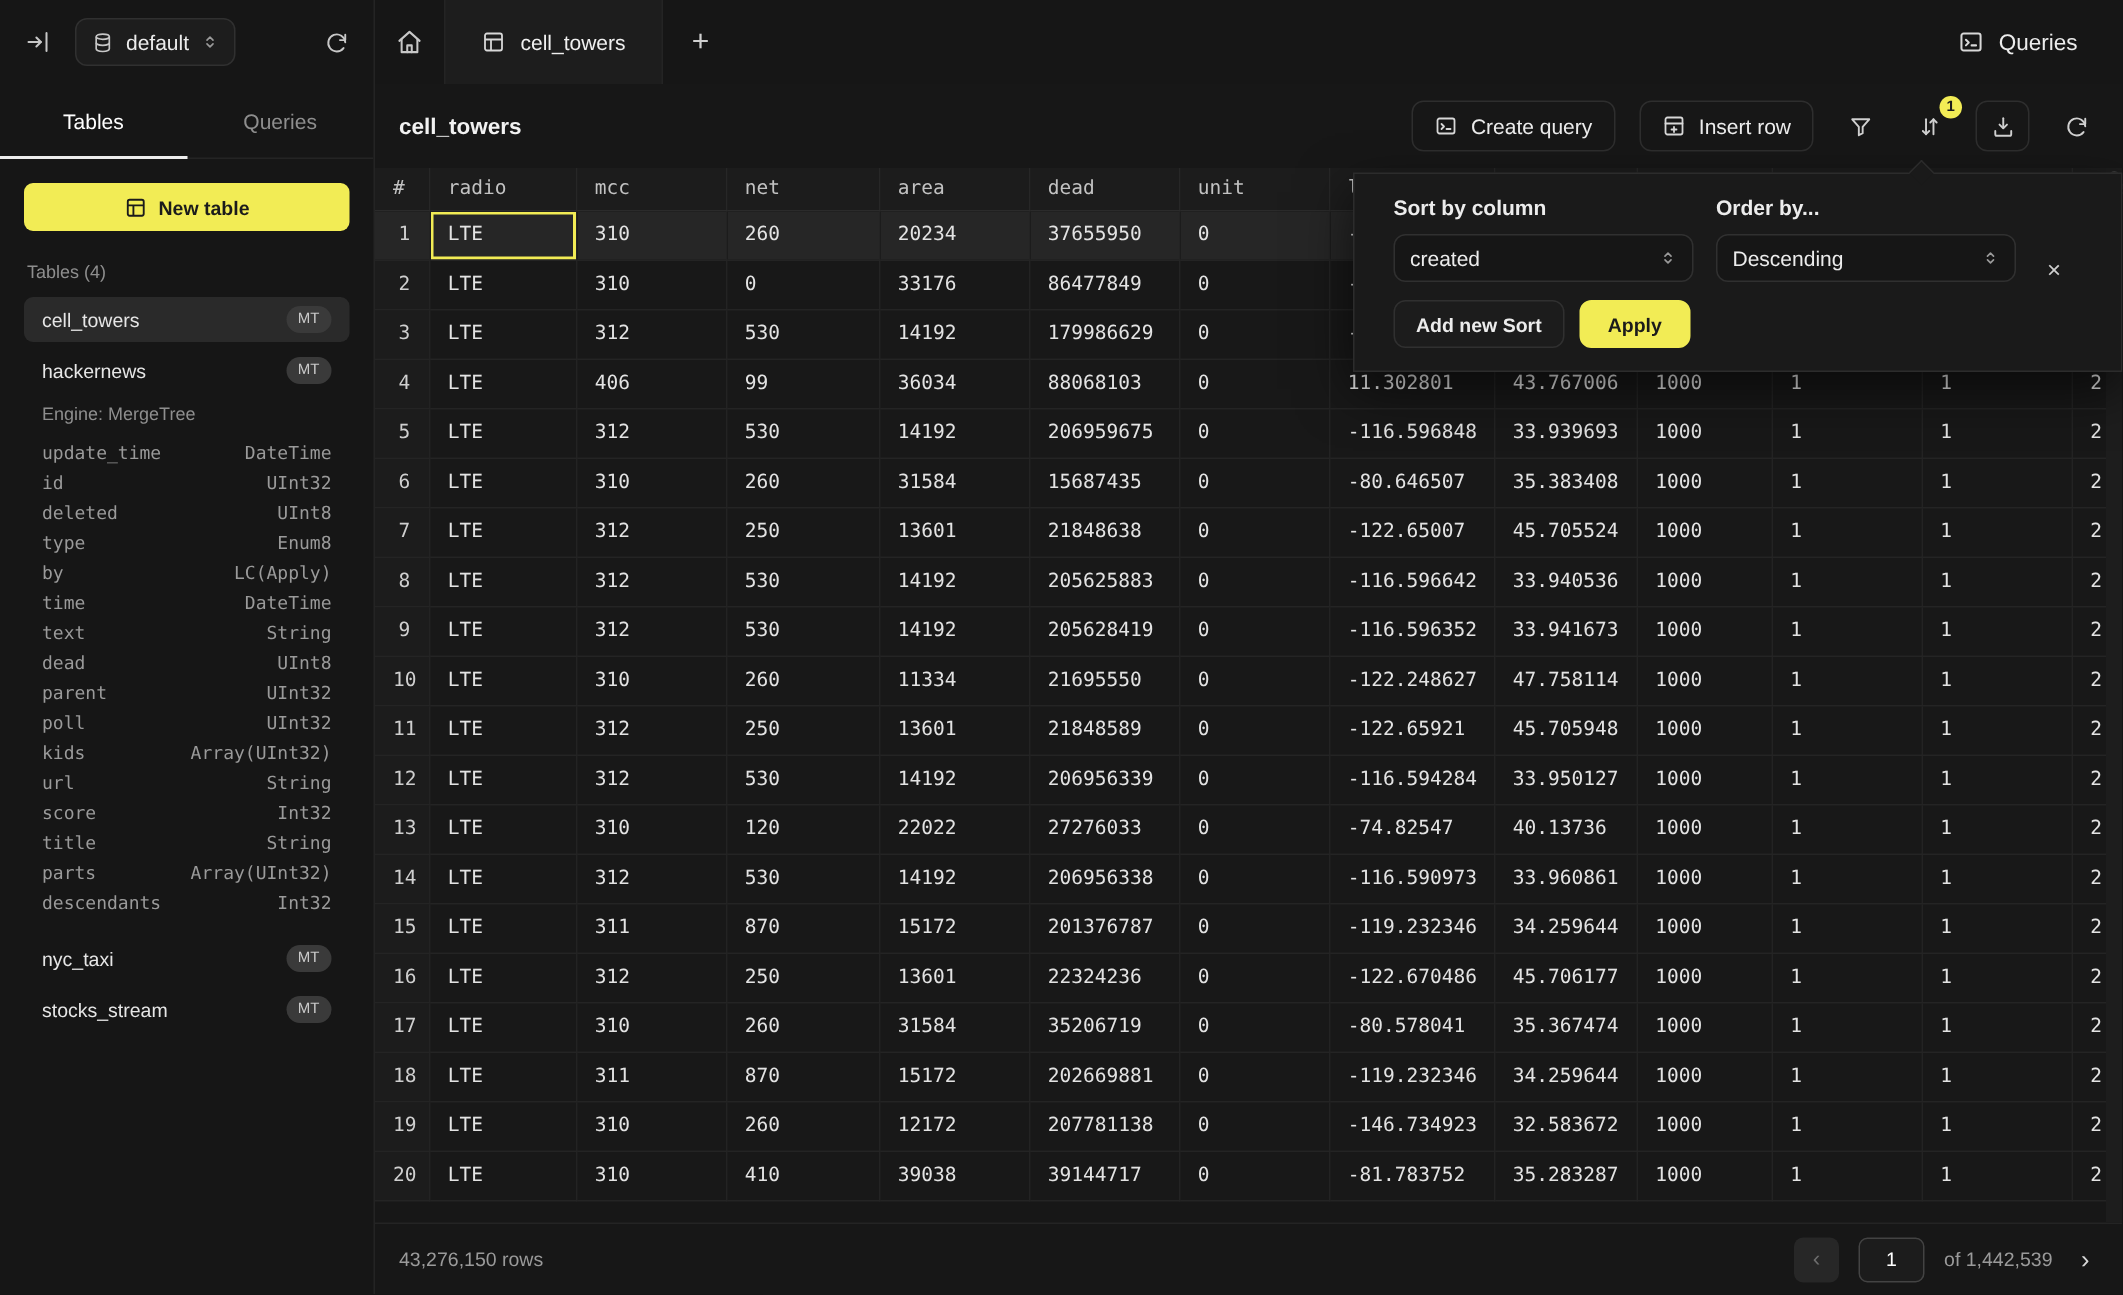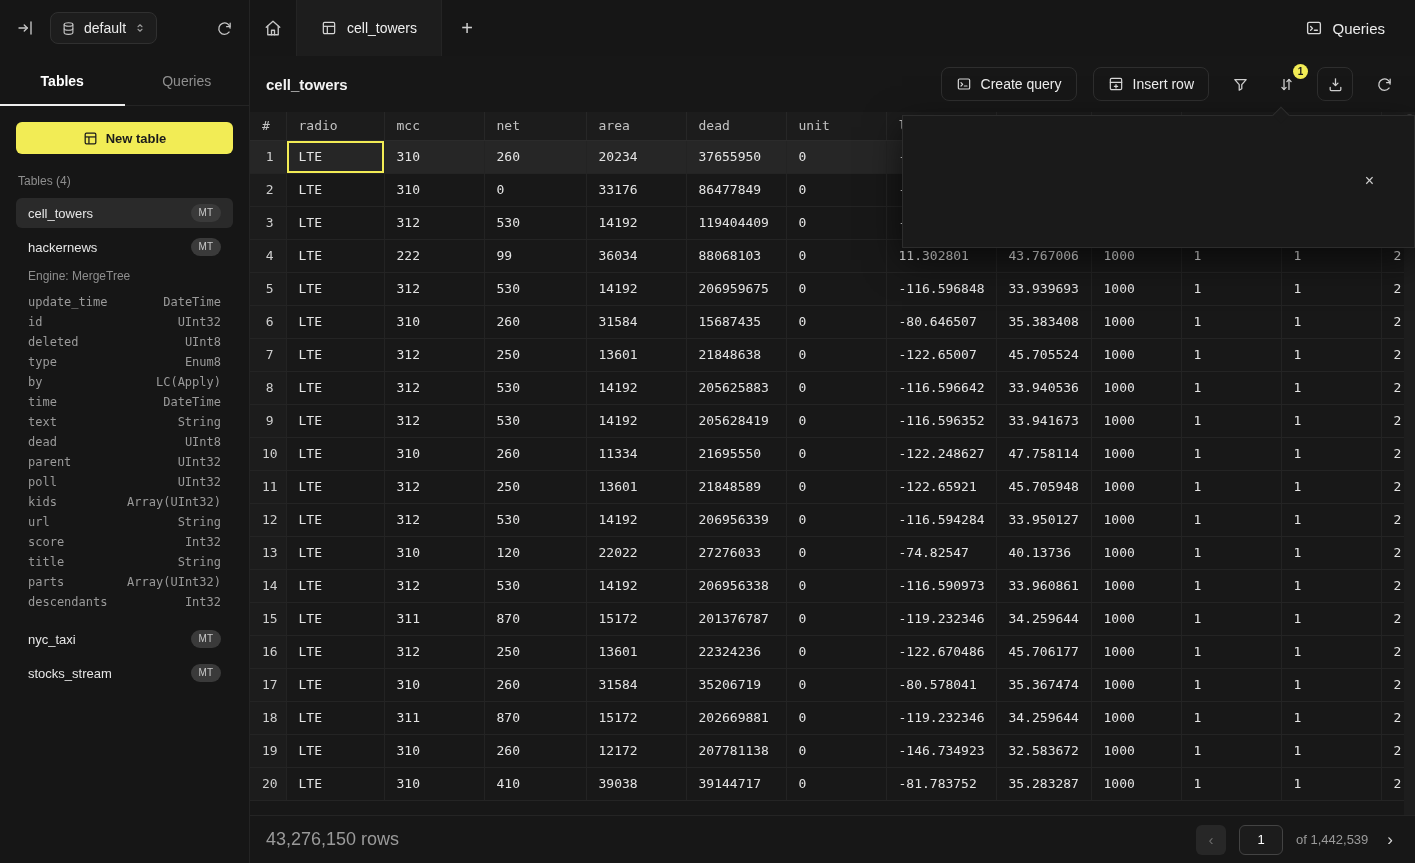--- a/index.html
+++ b/index.html
@@ -25,21 +25,21 @@
     font-size:15px; cursor:pointer; }
 
   
   .body { flex:1; display:flex; overflow:hidden; }
 
   
   .sidebar { flex:0 0 250px; width:250px; border-right:1px solid #242424; display:flex; flex-direction:column; overflow:hidden; background:#161616; }
   .side-tabs { display:flex; height:50px; flex:0 0 50px; border-bottom:1px solid #242424; }
   .side-tab { flex:1; display:flex; align-items:center; justify-content:center; font-size:14px; color:#8e8e8e;
     position:relative; cursor:pointer; background:none; border:none; }
-  .side-tab.active { color:#ffffff; font-weight:700; }
+  .side-tab.active { color:#ffffff; font-weight:400; }
   .side-tab.active::after { content:""; position:absolute; bottom:-1px; left:0; right:0; height:2px; background:#ededed; }
   .side-body { flex:1; padding:16px; overflow:hidden; }
   .new-table-btn { width:100%; height:32px; background:#f2ec55; color:#1b1b1b; border:none; border-radius:6px;
     font-size:13px; font-weight:700; display:flex; align-items:center; justify-content:center; gap:8px; cursor:pointer; }
   .search-box { margin-top:14px; height:32px; border:1px solid #2c2c2c; border-radius:8px; display:flex;
     align-items:center; gap:8px; padding:0 10px; }
   .search-box input { flex:1; background:none; border:none; outline:none; color:#cfcfcf; font-size:13px; }
   .search-box input::placeholder { color:#8a8a8a; }
   .section-label { margin:20px 2px 10px; font-size:12px; color:#8e8e8e; }
   .side-item { height:30px; display:flex; align-items:center; justify-content:space-between; padding:0 12px;
@@ -74,21 +74,21 @@
     border-bottom:1px solid #242424; white-space:nowrap; overflow:hidden; cursor:default; }
   td.idx { background:#1c1c1c; text-align:right; color:#cfcfcf; }
   tr.selected-row td, tr.selected-row td.idx { background:#262626; }
   td.selected-cell { box-shadow: inset 0 0 0 2px #f2ec55; }
   .vscroll { position:absolute; top:0; right:0; bottom:0; width:11px; background:#1d1d1d; }
   .vscroll-thumb { position:absolute; top:2px; left:2px; width:7px; height:110px; background:#3b3b3b; border-radius:4px; }
 
   
   .statusbar { height:48px; flex:0 0 48px; border-top:1px solid #242424; display:flex; align-items:center;
     padding:0 16px; }
-  .rows-count { font-size:18px; color:#9a9a9a; }
+  .rows-count { font-size:13px; color:#9a9a9a; }
   .pager { margin-left:auto; display:flex; align-items:center; gap:13px; }
   .pager-prev { width:30px; height:30px; background:#272727; border:none; border-radius:6px; color:#6d6d6d;
     display:flex; align-items:center; justify-content:center; font-size:15px; cursor:pointer; }
   .page-input { width:44px; height:30px; background:#1c1c1c; border:1px solid #434343; border-radius:6px;
     color:#ffffff; text-align:center; font-size:13px; outline:none; }
   .pager-total { font-size:13px; color:#9a9a9a; }
   .pager-next { background:none; border:none; color:#d8d8d8; font-size:17px; cursor:pointer; }
 
   
   .sort-popup { position:absolute; left:902px; top:115px; width:513px; height:133px; background:#1a1a1a;
@@ -421,33 +421,33 @@
                 <td></td>
                 <td></td>
                 <td></td>
               </tr>
               <tr>
                 <td class="idx">3</td>
                 <td>LTE</td>
                 <td>312</td>
                 <td>530</td>
                 <td>14192</td>
-                <td>119404409</td>
+                <td>179986629</td>
                 <td>0</td>
                 <td>-1</td>
                 <td></td>
                 <td></td>
                 <td></td>
                 <td></td>
                 <td></td>
               </tr>
               <tr>
                 <td class="idx">4</td>
                 <td>LTE</td>
-                <td>222</td>
+                <td>406</td>
                 <td>99</td>
                 <td>36034</td>
                 <td>88068103</td>
                 <td>0</td>
                 <td>11.302801</td>
                 <td>43.767006</td>
                 <td>1000</td>
                 <td>1</td>
                 <td>1</td>
                 <td>2</td>
@@ -711,19 +711,47 @@
             <span>›</span>
           </button>
         </div>
       </footer>
     </main>
   </div>
 
   <div class="sort-popup">
     <div class="popup-caret"></div>
     <div class="popup-cols">
+      <div>
+        <div class="popup-label">Sort by column</div>
+        <div class="popup-select">
+          <span>created</span>
+          <span>
+            <svg width="12" height="12" viewBox="0 0 24 24" fill="none" stroke="#9a9a9a" stroke-width="2.2" stroke-linecap="round" stroke-linejoin="round">
+                <path d="M8 9.5 12 5.5l4 4"></path>
+                <path d="M8 14.5l4 4 4-4"></path>
+              </svg>
+          </span>
+        </div>
+        <div class="popup-actions">
+          <button class="popup-btn">Add new Sort</button>
+          <button class="popup-btn yellow">Apply</button>
+        </div>
+      </div>
+      <div>
+        <div class="popup-label">Order by...</div>
+        <div class="popup-select">
+          <span>Descending</span>
+          <span>
+            <svg width="12" height="12" viewBox="0 0 24 24" fill="none" stroke="#9a9a9a" stroke-width="2.2" stroke-linecap="round" stroke-linejoin="round">
+                <path d="M8 9.5 12 5.5l4 4"></path>
+                <path d="M8 14.5l4 4 4-4"></path>
+              </svg>
+          </span>
+        </div>
+      </div>
     </div>
     <button class="popup-close">
       <span>×</span>
     </button>
   </div>
 
 </div>
 
 </body></html>

